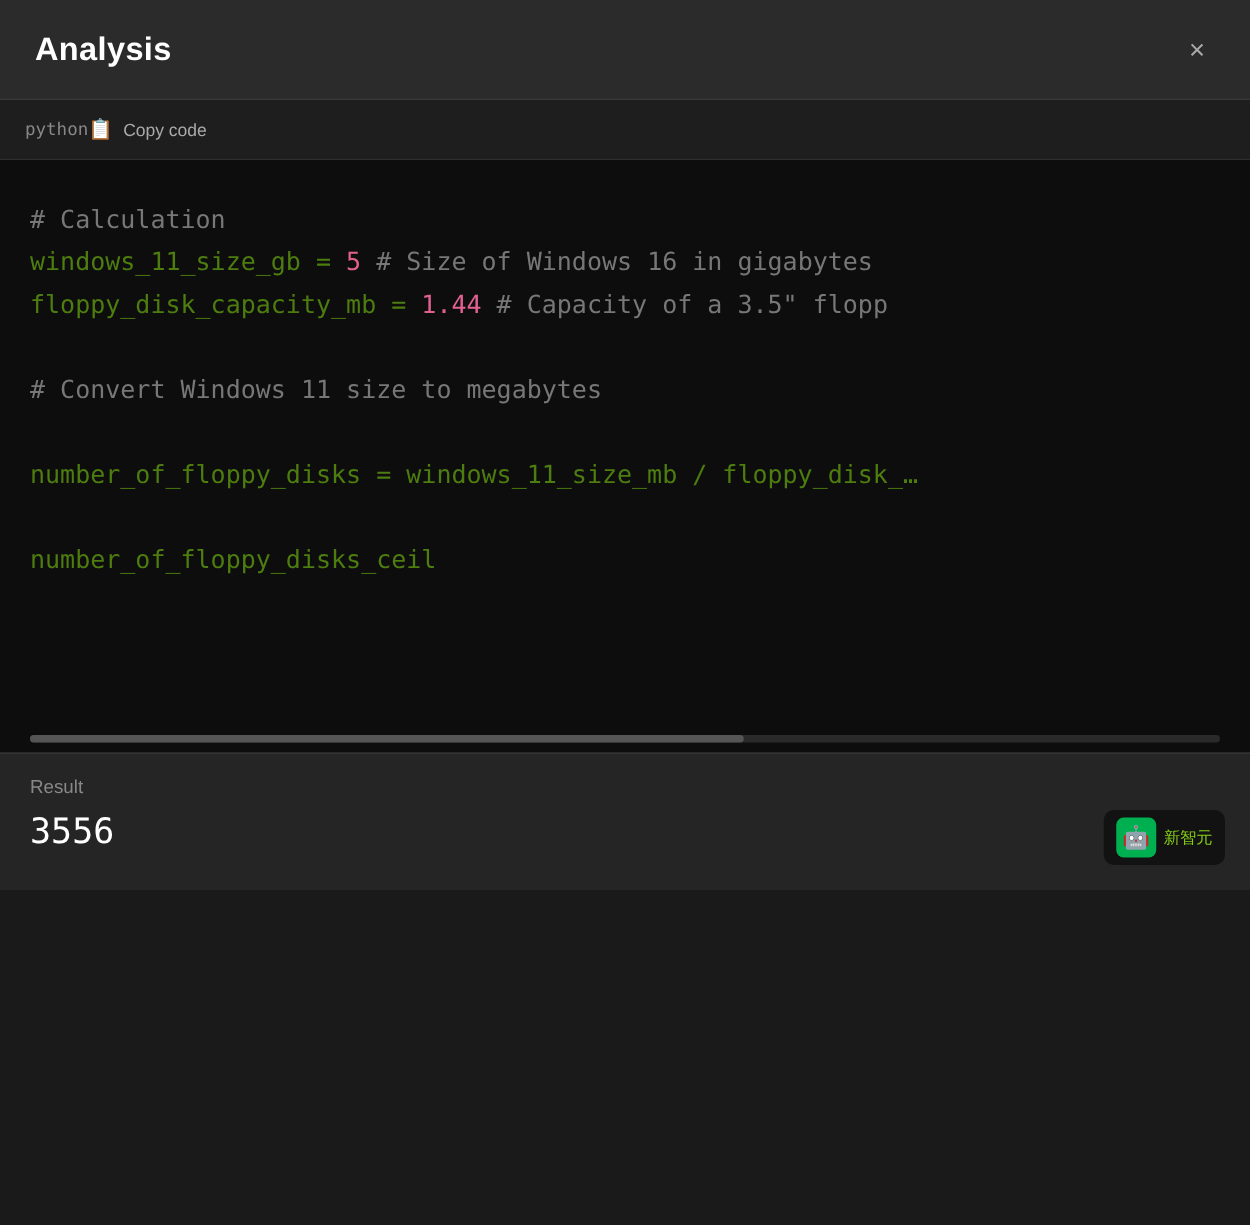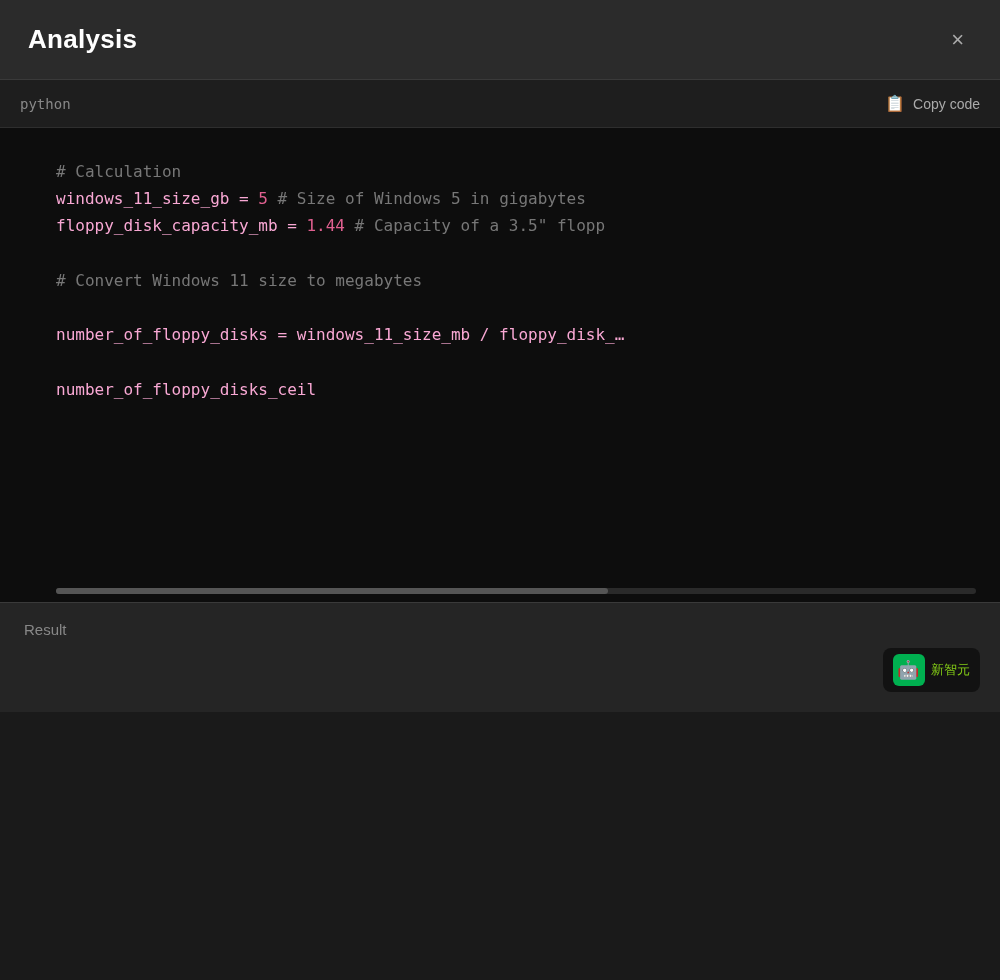--- a/index.html
+++ b/index.html
@@ -54,21 +54,20 @@
     .code-container {
       flex: 1;
       display: flex;
       flex-direction: column;
       background: #0d0d0d;
       overflow: hidden;
     }
 
     .code-toolbar {
       display: flex;
-      justify-content: space-between;
       align-items: center;
       padding: 10px 20px;
       background: #1e1e1e;
       border-bottom: 1px solid #2e2e2e;
       min-height: 48px;
     }
 
     .lang-label {
       color: #888888;
       font-size: 14px;
@@ -88,41 +87,40 @@
 
     .copy-icon {
       font-size: 16px;
     }
 
     .code-body {
       flex: 1;
       overflow: hidden;
       padding: 30px 24px 16px 24px;
       font-family: 'Courier New', Courier, monospace;
-      font-size: 16px;
+      font-size: 20px;
       line-height: 1.7;
       color: #d4d4d4;
       position: relative;
-      margin-left: 32px;
     }
 
     .comment {
       color: #777777;
     }
 
     .number-pink {
       color: #e06090;
     }
 
     .func-orange {
       color: #e09050;
     }
 
     .normal {
-      color: #f9a8d4;
+      color: #4d7c0f;
     }
 
     .code-line {
       display: block;
       min-height: 1.7em;
     }
 
     .scrollbar-track {
       position: absolute;
       bottom: 8px;
@@ -209,21 +207,21 @@
         <span>Copy code</span>
       </button>
     </div>
 
     <div class="code-body">
       <code>
         <span class="code-line">
           <span class="comment"># Calculation</span>
         </span>
         <span class="code-line">
-          <span class="normal">windows_11_size_gb = </span><span class="number-pink">5</span><span class="comment">  # Size of Windows 5 in gigabytes</span>
+          <span class="normal">windows_11_size_gb = </span><span class="number-pink">5</span><span class="comment">  # Size of Windows 16 in gigabytes</span>
         </span>
         <span class="code-line">
           <span class="normal">floppy_disk_capacity_mb = </span><span class="number-pink">1.44</span><span class="comment">  # Capacity of a 3.5" flopp</span>
         </span>
         <span class="code-line">&nbsp;</span>
         <span class="code-line">
           <span class="comment"># Convert Windows 11 size to megabytes</span>
         </span>
         <span class="code-line">&nbsp;</span>
         <span class="code-line">
@@ -237,19 +235,20 @@
 
       <div class="scrollbar-track">
         <div class="scrollbar-thumb"></div>
       </div>
     </div>
 
   </div>
 
   <div class="result-panel" style="position:relative;">
     <div class="result-label">Result</div>
+    <div class="result-value">3556</div>
     <div class="watermark">
       <div class="watermark-icon">🤖</div>
       <span class="watermark-text">新智元</span>
     </div>
   </div>
 
 </div>
 
 </body></html>

